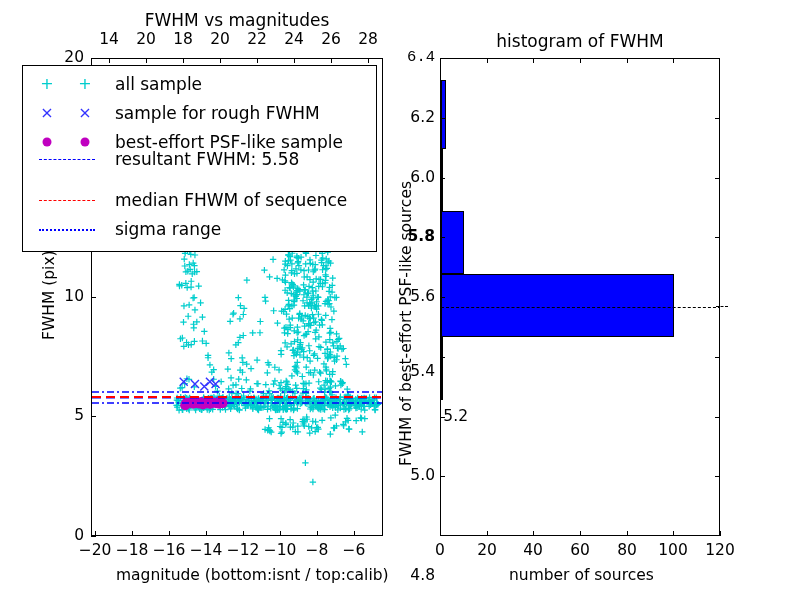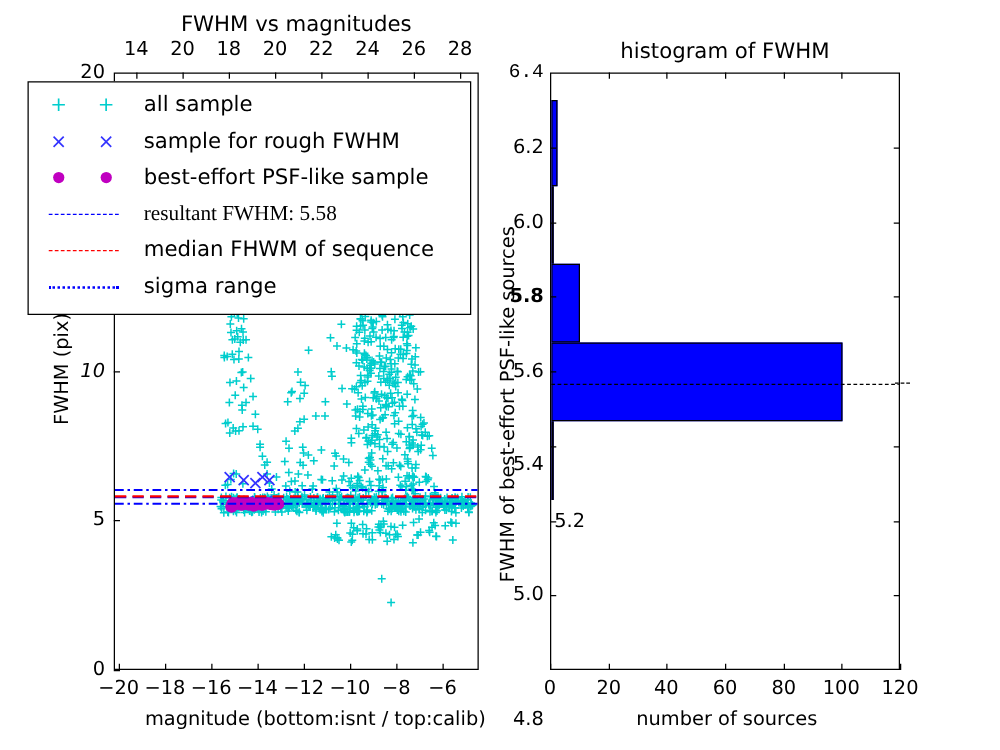--- a/index.html
+++ b/index.html
@@ -66,21 +66,21 @@
   <div class="ticklabel tl-x" style="left:132px;top:543px;">−18</div>
   <div class="ticklabel tl-x" style="left:169px;top:543px;">−16</div>
   <div class="ticklabel tl-x" style="left:206px;top:543px;">−14</div>
   <div class="ticklabel tl-x" style="left:243px;top:543px;">−12</div>
   <div class="ticklabel tl-x" style="left:280px;top:543px;">−10</div>
   <div class="ticklabel tl-x" style="left:317px;top:543px;">−8</div>
   <div class="ticklabel tl-x" style="left:354px;top:543px;">−6</div>
 
   <div class="ticklabel tl-y" style="left:66px;top:536px;width:18px;">0</div>
   <div class="ticklabel tl-y" style="left:66px;top:416px;width:18px;">5</div>
-  <div class="ticklabel tl-y" style="left:57px;top:297px;width:27px;font-style:italic;">10</div>
+  <div class="ticklabel tl-y" style="left:57px;top:297px;width:27px;">10</div>
   <div class="ticklabel tl-y" style="left:57px;top:58px;width:27px;">20</div>
 
   <div class="axis-title" style="left:99px;top:566px;margin-left:17px;">magnitude (bottom:isnt / top:calib)</div>
   <div class="ylabel-rot" style="left:40px;top:340px;">FWHM (pix)</div>
 
   <div class="axes" id="left-axes">
     <div class="datalayer">
       <svg width="292" height="478" viewBox="0 0 292 478" style="position:absolute;left:0;top:0;">
 
         <g stroke="#00cdcd" stroke-width="1.2">
@@ -1613,21 +1613,21 @@
     <div class="leg-row" style="top:33px;">
       <span class="leg-sym" style="left:24px;color:#3333ff;">×</span>
       <span class="leg-sym" style="left:62px;color:#3333ff;">×</span>
       <span class="leg-text">sample for rough FWHM</span>
     </div>
     <div class="leg-row" style="top:62px;">
       <span class="leg-dot" style="left:24px;background:#c000c0;"></span>
       <span class="leg-dot" style="left:62px;background:#c000c0;"></span>
       <span class="leg-text">best-effort PSF-like sample</span>
     </div>
-    <div class="leg-row" style="top:91px;font-family:Liberation Serif, serif;">
+    <div class="leg-row" style="top:79px;">
       <span class="leg-line" style="left:16px;width:56px;border-top-color:#0000ff;border-top-style:dashed;"></span>
       <span class="leg-text">resultant FWHM: 5.58</span>
     </div>
     <div class="leg-row" style="top:120px;">
       <span class="leg-line" style="left:16px;width:56px;border-top-color:#ff0000;border-top-style:dashed;"></span>
       <span class="leg-text">median FHWM of sequence</span>
     </div>
     <div class="leg-row" style="top:149px;">
       <span class="leg-line" style="left:16px;width:56px;border-top-color:#0000ff;border-top-style:dotted;border-top-width:2px;"></span>
       <span class="leg-text">sigma range</span>

